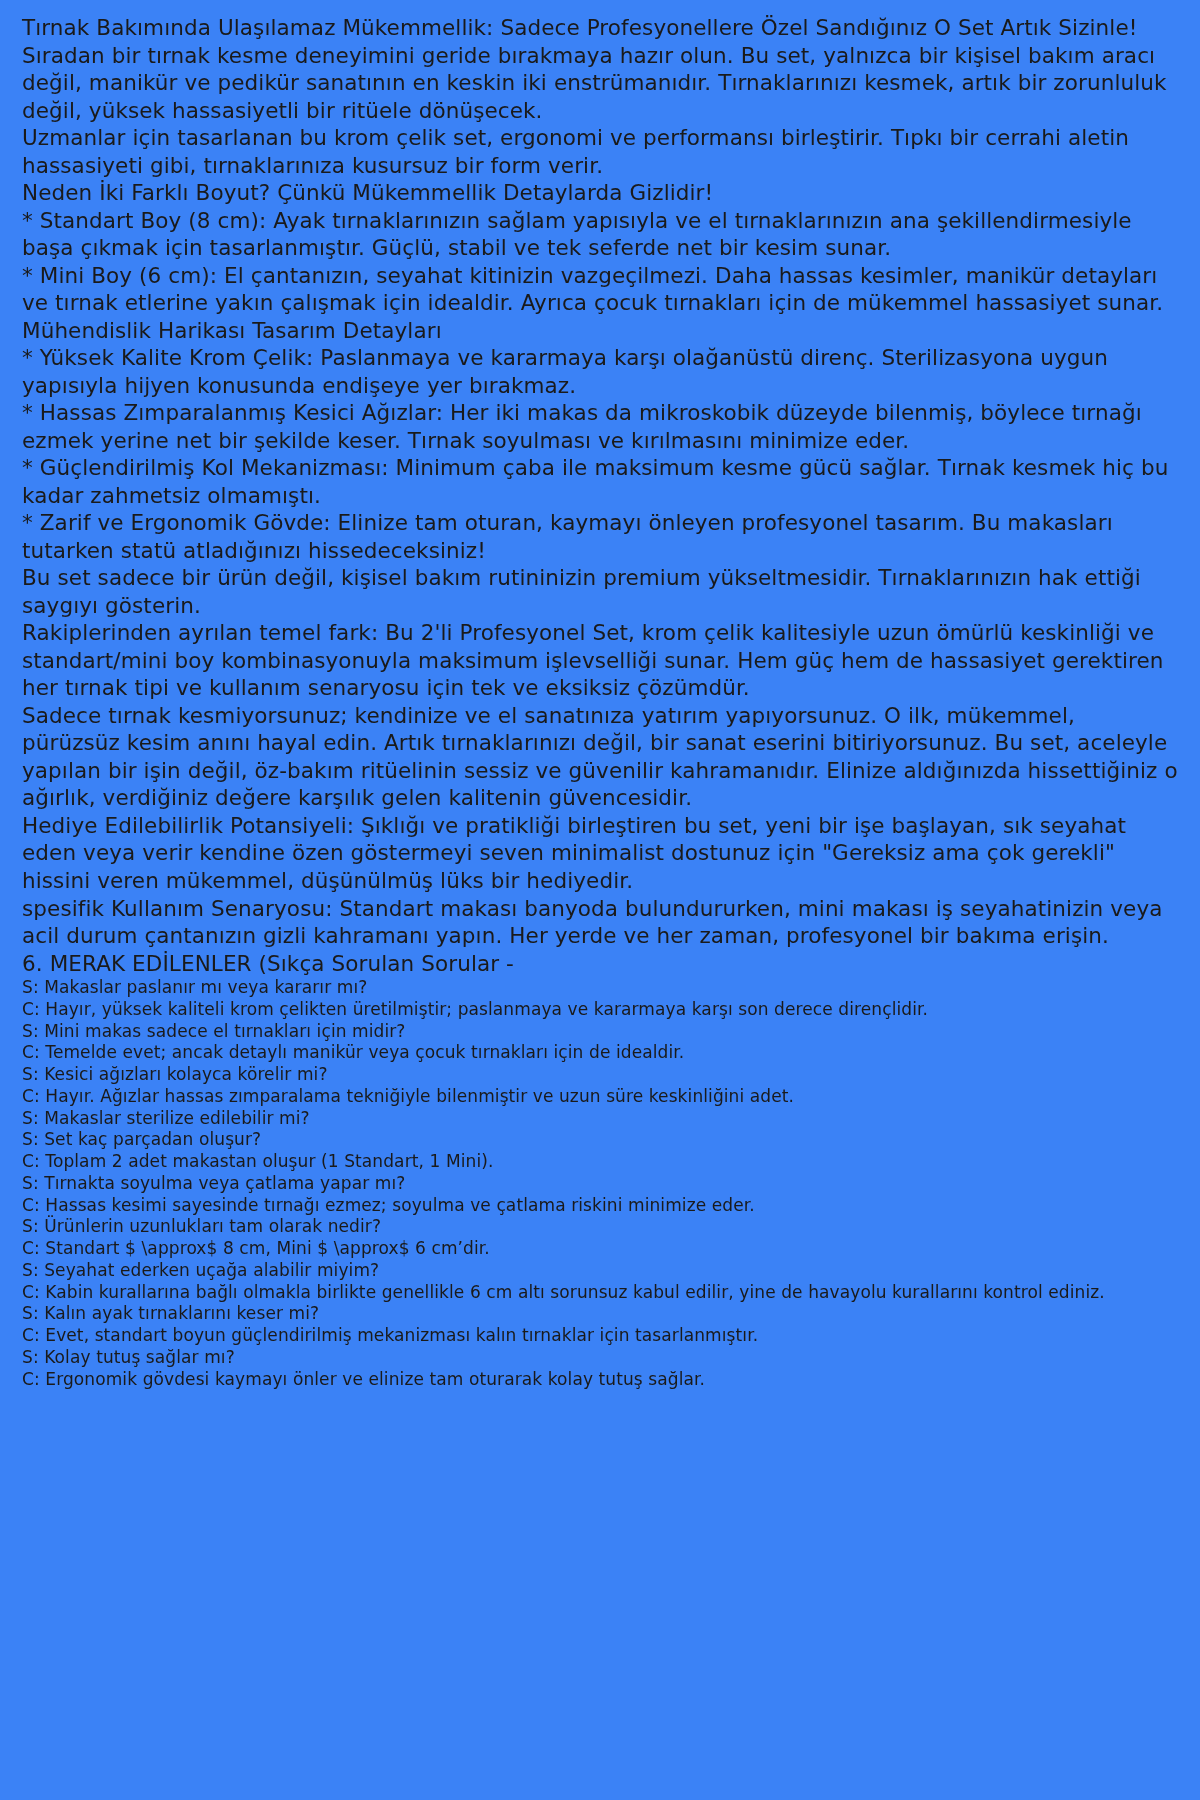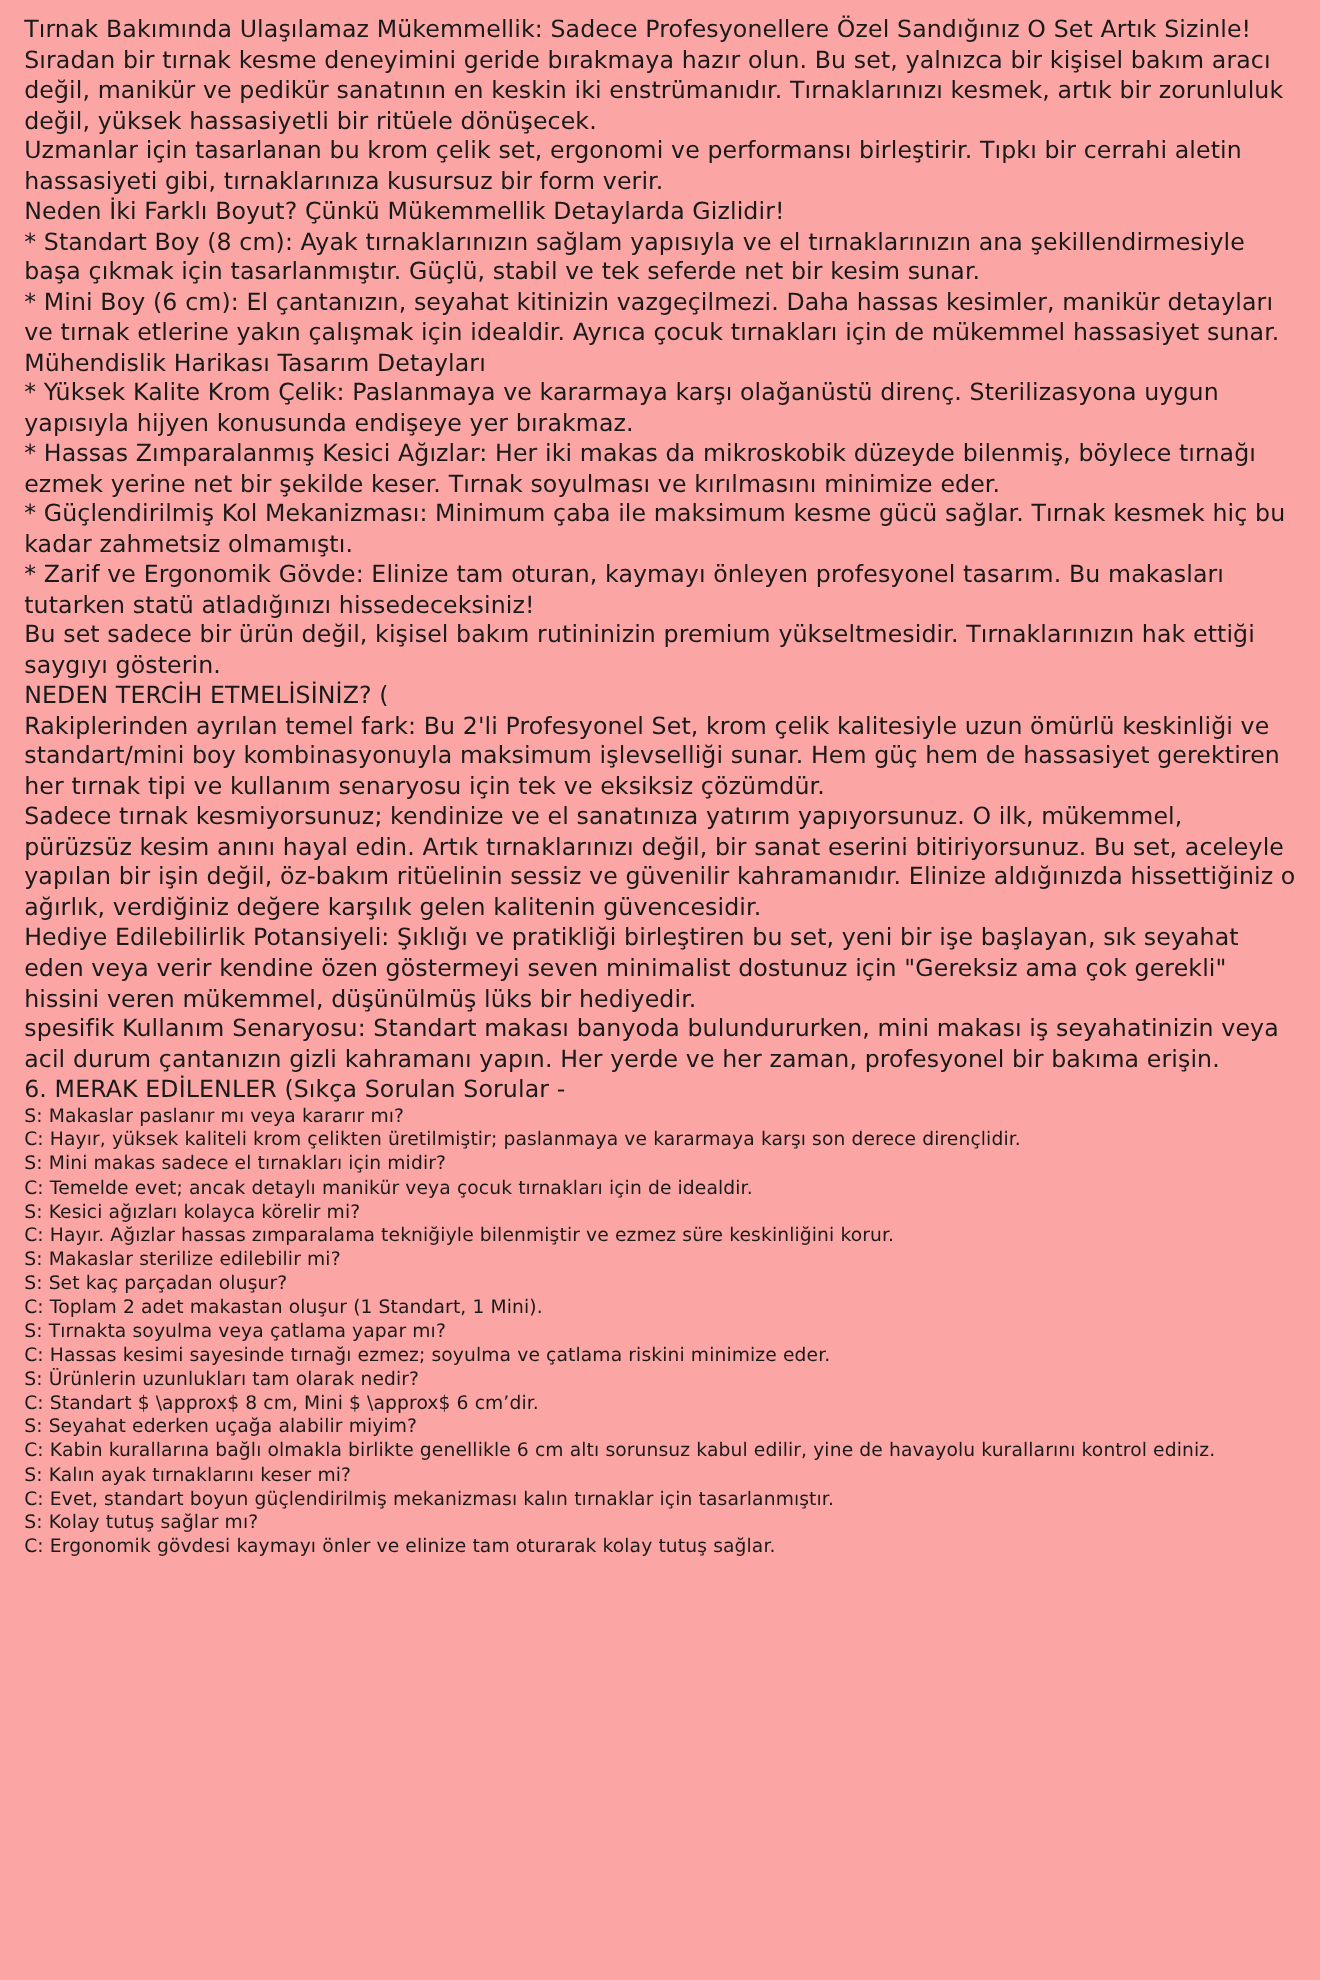--- a/index.html
+++ b/index.html
@@ -12,21 +12,21 @@
     width: 1200px;
     min-height: 1800px;
     font-family: "DejaVu Sans", sans-serif;
     color: #1a1a1a;
   }
   .page {
     width: 1200px;
     min-height: 1800px;
     box-sizing: border-box;
     padding: 14px 22px 20px 22px;
-    background: #fca5a5;
+    background: #3b82f6;
   }
   .doc {
     font-size: 21.5px;
     line-height: 1.28;
     letter-spacing: 0.1px;
   }
   .doc p {
     margin: 0 0 0 0;
     padding: 0;
     text-align: left;
@@ -58,36 +58,35 @@
     <p class="block">Uzmanlar için tasarlanan bu krom çelik set, ergonomi ve performansı birleştirir. Tıpkı bir cerrahi aletin hassasiyeti gibi, tırnaklarınıza kusursuz bir form verir.</p>
     <p class="block heading">Neden İki Farklı Boyut? Çünkü Mükemmellik Detaylarda Gizlidir!</p>
     <p class="block">* Standart Boy (8 cm): Ayak tırnaklarınızın sağlam yapısıyla ve el tırnaklarınızın ana şekillendirmesiyle başa çıkmak için tasarlanmıştır. Güçlü, stabil ve tek seferde net bir kesim sunar.</p>
     <p class="block">* Mini Boy (6 cm): El çantanızın, seyahat kitinizin vazgeçilmezi. Daha hassas kesimler, manikür detayları ve tırnak etlerine yakın çalışmak için idealdir. Ayrıca çocuk tırnakları için de mükemmel hassasiyet sunar.</p>
     <p class="block heading">Mühendislik Harikası Tasarım Detayları</p>
     <p class="block">* Yüksek Kalite Krom Çelik: Paslanmaya ve kararmaya karşı olağanüstü direnç. Sterilizasyona uygun yapısıyla hijyen konusunda endişeye yer bırakmaz.</p>
     <p class="block">* Hassas Zımparalanmış Kesici Ağızlar: Her iki makas da mikroskobik düzeyde bilenmiş, böylece tırnağı ezmek yerine net bir şekilde keser. Tırnak soyulması ve kırılmasını minimize eder.</p>
     <p class="block">* Güçlendirilmiş Kol Mekanizması: Minimum çaba ile maksimum kesme gücü sağlar. Tırnak kesmek hiç bu kadar zahmetsiz olmamıştı.</p>
     <p class="block">* Zarif ve Ergonomik Gövde: Elinize tam oturan, kaymayı önleyen profesyonel tasarım. Bu makasları tutarken statü atladığınızı hissedeceksiniz!</p>
     <p class="block">Bu set sadece bir ürün değil, kişisel bakım rutininizin premium yükseltmesidir. Tırnaklarınızın hak ettiği saygıyı gösterin.</p>
-    <p class="block heading">NEDEN TERCİH ETMELİSİNİZ? (</p>
     <p class="block">Rakiplerinden ayrılan temel fark: Bu 2'li Profesyonel Set, krom çelik kalitesiyle uzun ömürlü keskinliği ve standart/mini boy kombinasyonuyla maksimum işlevselliği sunar. Hem güç hem de hassasiyet gerektiren her tırnak tipi ve kullanım senaryosu için tek ve eksiksiz çözümdür.</p>
     <p class="block">Sadece tırnak kesmiyorsunuz; kendinize ve el sanatınıza yatırım yapıyorsunuz. O ilk, mükemmel, pürüzsüz kesim anını hayal edin. Artık tırnaklarınızı değil, bir sanat eserini bitiriyorsunuz. Bu set, aceleyle yapılan bir işin değil, öz-bakım ritüelinin sessiz ve güvenilir kahramanıdır. Elinize aldığınızda hissettiğiniz o ağırlık, verdiğiniz değere karşılık gelen kalitenin güvencesidir.</p>
     <p class="block">Hediye Edilebilirlik Potansiyeli: Şıklığı ve pratikliği birleştiren bu set, yeni bir işe başlayan, sık seyahat eden veya verir kendine özen göstermeyi seven minimalist dostunuz için "Gereksiz ama çok gerekli" hissini veren mükemmel, düşünülmüş lüks bir hediyedir.</p>
     <p class="block">spesifik Kullanım Senaryosu: Standart makası banyoda bulundururken, mini makası iş seyahatinizin veya acil durum çantanızın gizli kahramanı yapın. Her yerde ve her zaman, profesyonel bir bakıma erişin.</p>
     <p class="block heading">6. MERAK EDİLENLER (Sıkça Sorulan Sorular -</p>
 
     <div>
       <p class="qa-q">S: Makaslar paslanır mı veya kararır mı?</p>
       <p class="qa-a">C: Hayır, yüksek kaliteli krom çelikten üretilmiştir; paslanmaya ve kararmaya karşı son derece dirençlidir.</p>
 
       <p class="qa-q">S: Mini makas sadece el tırnakları için midir?</p>
       <p class="qa-a">C: Temelde evet; ancak detaylı manikür veya çocuk tırnakları için de idealdir.</p>
 
       <p class="qa-q">S: Kesici ağızları kolayca körelir mi?</p>
-      <p class="qa-a">C: Hayır. Ağızlar hassas zımparalama tekniğiyle bilenmiştir ve ezmez süre keskinliğini korur.</p>
+      <p class="qa-a">C: Hayır. Ağızlar hassas zımparalama tekniğiyle bilenmiştir ve uzun süre keskinliğini adet.</p>
 
       <p class="qa-q">S: Makaslar sterilize edilebilir mi?</p>
 
       <p class="qa-q">S: Set kaç parçadan oluşur?</p>
       <p class="qa-a">C: Toplam 2 adet makastan oluşur (1 Standart, 1 Mini).</p>
 
       <p class="qa-q">S: Tırnakta soyulma veya çatlama yapar mı?</p>
       <p class="qa-a">C: Hassas kesimi sayesinde tırnağı ezmez; soyulma ve çatlama riskini minimize eder.</p>
 
       <p class="qa-q">S: Ürünlerin uzunlukları tam olarak nedir?</p>

